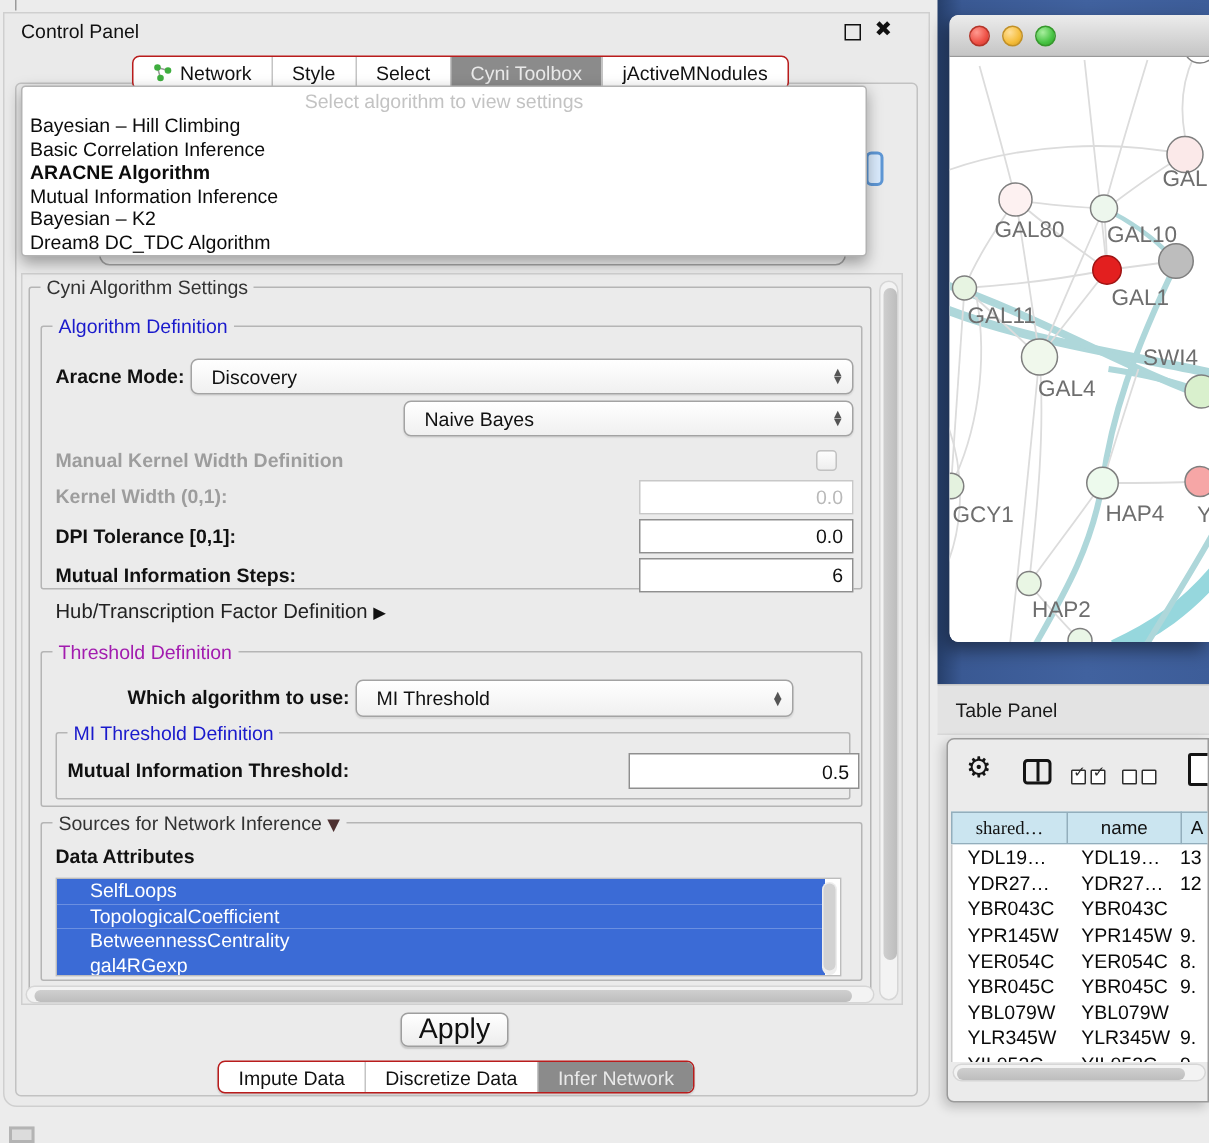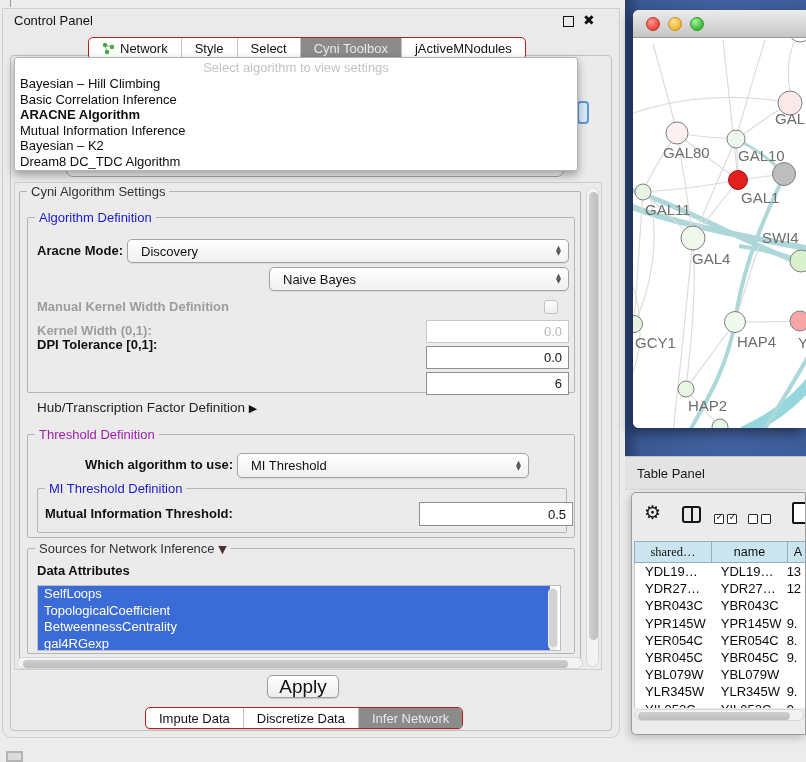--- a/index.html
+++ b/index.html
@@ -51,21 +51,21 @@
     font-size:6.5px;line-height:5px;font-family:"DejaVu Sans",sans-serif}
   .tfield{position:absolute;border:1px solid #8f8f8f;background:#fff;font-size:13px;color:#111;
     display:flex;align-items:center;justify-content:flex-end;padding-right:6px}
   .tfield.dis{border-color:#c8c8c8;color:#b9b9b9}
   .checkbox{position:absolute;width:14px;height:14px;border:1px solid #c2c2c2;border-radius:3px;
     background:linear-gradient(#fdfdfd,#eeeeee)}
   .tri{color:#111;font-size:11px;font-family:"DejaVu Sans",sans-serif}
   .tri.down{color:#4d3030}
 
   .attr-list{position:absolute;background:#fff;border:1px solid #bdbdbd;overflow:hidden}
-  .attr-item{font-size:13px;line-height:16.5px;color:#fff;padding-left:6px;white-space:nowrap}
+  .attr-item{font-size:13px;line-height:16.5px;color:#fff;padding-left:22px;white-space:nowrap}
   .list-vscroll{position:absolute;right:2px;top:2px;width:10px;border-radius:5px;background:#ededed}
   .list-vthumb{position:absolute;left:1px;top:1px;width:8px;border-radius:4px;background:#d2d2d2}
 
   .vscrollbar{position:absolute;width:13px;background:#f3f3f3;border:1px solid #d6d6d6;border-radius:7px}
   .vthumb{position:absolute;left:1.5px;width:9px;border-radius:5px;background:linear-gradient(90deg,#cfcfcf,#bdbdbd)}
   .hscrollbar{position:absolute;height:12px;background:#f3f3f3;border:1px solid #d6d6d6;border-radius:6px}
   .hthumb{position:absolute;top:1.5px;height:8px;border-radius:4px;background:linear-gradient(#cfcfcf,#bdbdbd)}
 
   .apply-btn{left:267px;top:675px;width:72px;height:23px;border:1px solid #9e9e9e;border-radius:5px;
     background:linear-gradient(#ffffff,#ededed);font-size:19px;color:#111;display:flex;justify-content:center;
@@ -182,24 +182,25 @@
           <span>▲</span>
           <span>▼</span>
         </span>
     </div>
     <div class="lbl dis" style="left:22px;top:112px">Manual Kernel Width Definition</div>
     <div class="checkbox" style="left:529px;top:117px"></div>
     <div class="lbl dis" style="left:22px;top:136px">Kernel Width (0,1):</div>
     <div class="tfield dis" style="left:411px;top:137px;width:143px;height:23px">
       <span>0.0</span>
     </div>
-    <div class="lbl" style="left:22px;top:150px">DPI Tolerance [0,1]:</div>
+    <div class="lbl" style="left:22px;top:163px">DPI Tolerance [0,1]:</div>
     <div class="tfield" style="left:411px;top:163px;width:143px;height:23px">
       <span>0.0</span>
     </div>
+    <div class="lbl" style="left:22px;top:189px">Mutual Information Steps:</div>
     <div class="tfield" style="left:411px;top:189px;width:143px;height:23px">
       <span>6</span>
     </div>
 
     <div class="lbl plain" style="left:22px;top:213px">
       <span>Hub/Transcription Factor Definition</span>
       <span class="tri"> ▶</span>
     </div>
 
     <div class="group" style="left:12px;top:251px;width:548px;height:104px">

